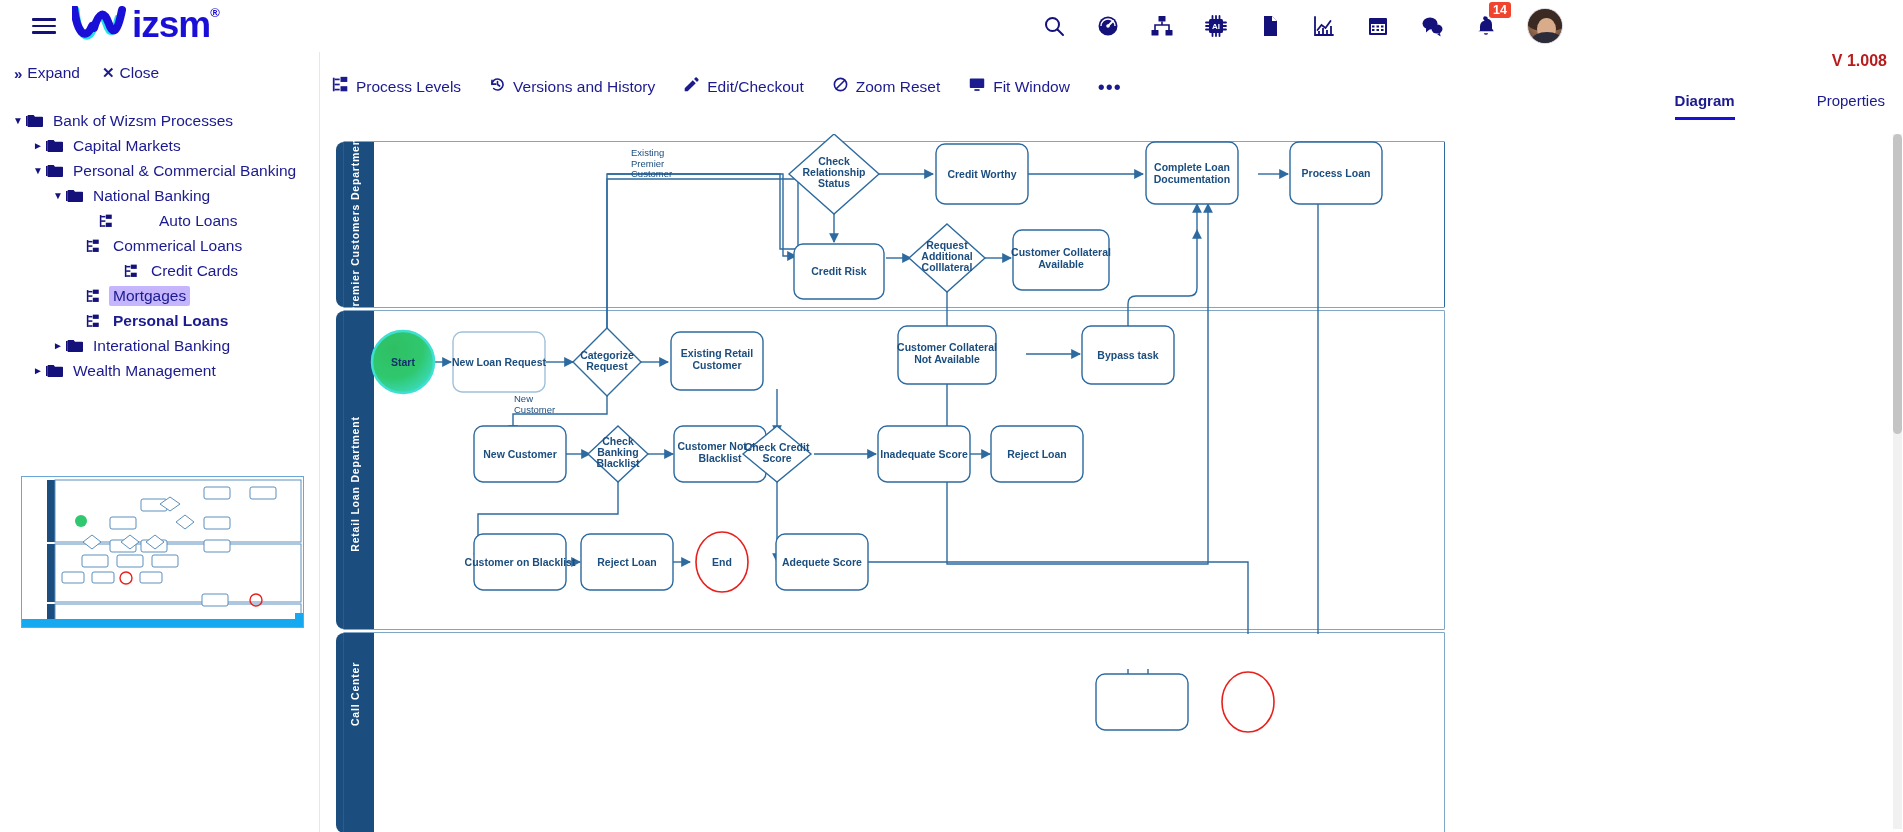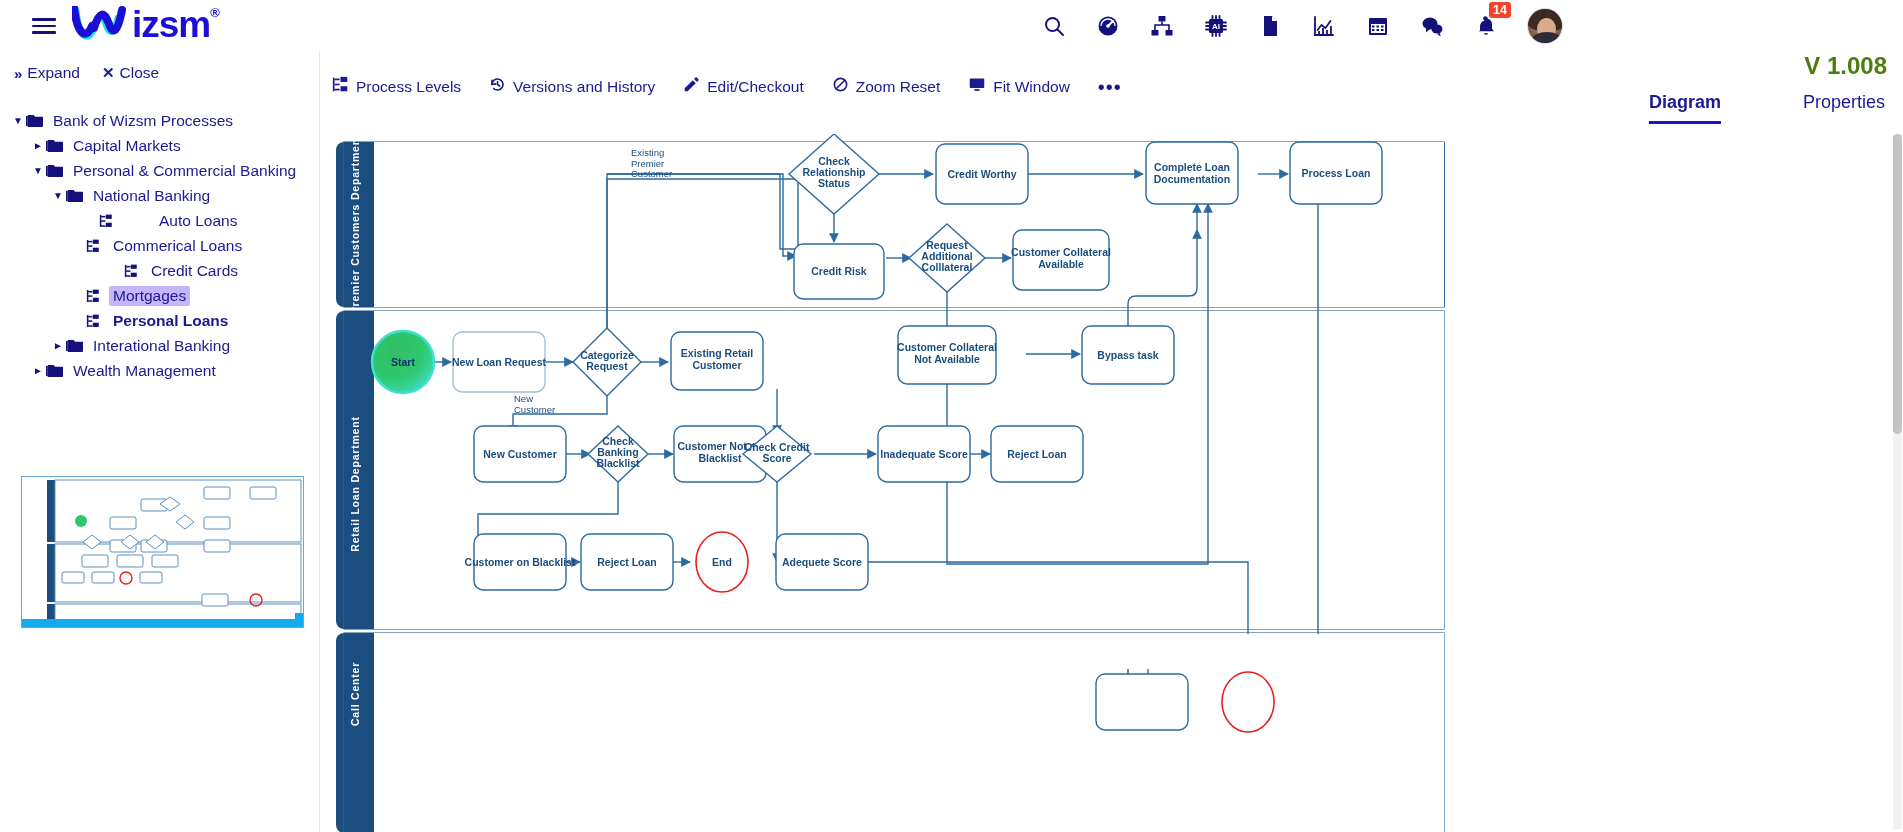--- a/index.html
+++ b/index.html
@@ -79,30 +79,30 @@
     position: absolute; left: 21px; top: 424px; width: 283px; height: 152px;
     background: #fff; border: 1px solid #6aa6d8;
   }
 
   
   #main { position: absolute; left: 320px; top: 52px; width: 1583px; height: 780px; background: #fff; }
   #breadcrumb {
     position: absolute; left: 8px; top: 0px; font-size: 19.5px; color: #1b1a8f;
   }
   #version {
-    position: absolute; right: 16px; top: 0px; font-size: 24px; font-weight: bold; color: #4d7c0f;
+    position: absolute; right: 16px; top: 0px; font-size: 16px; font-weight: bold; color: #b91c1c;
   }
   #toolbar {
     position: absolute; left: 12px; top: 24px; display: flex; align-items: center; gap: 28px;
     font-size: 15.5px;
   }
   .tb-item { display: flex; align-items: center; gap: 7px; color: #1b1a8f; cursor: pointer; white-space: nowrap; }
   .tb-dots { font-size: 20px; letter-spacing: 1px; color:#1b1a8f; cursor:pointer; line-height: 12px; }
 
-  #tabs { position: absolute; right: 18px; top: 40px; display: flex; gap: 82px; font-size: 18px; }
+  #tabs { position: absolute; right: 18px; top: 40px; display: flex; gap: 82px; font-size: 15px; }
   .tab { color: #1b1a8f; cursor: pointer; padding-bottom: 8px; }
   .tab.active { font-weight: bold; border-bottom: 3px solid #1a0fd6; }
 
   #canvas-wrap {
     position: absolute; left: 8px; top: 82px; width: 1570px; height: 700px;
     overflow: hidden; background: #fff;
   }
   #scrollbar-v {
     position: absolute; right: 1px; top: 82px; width: 9px; height: 695px;
     background: #f1f1f1;

